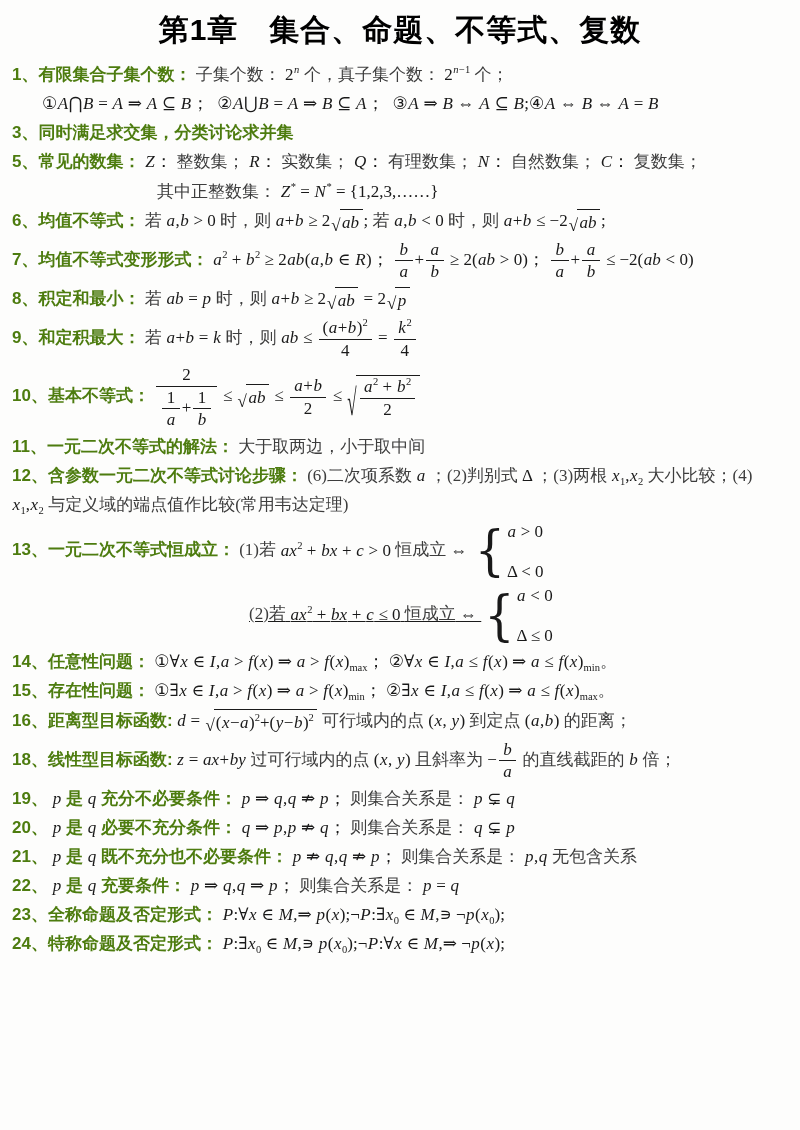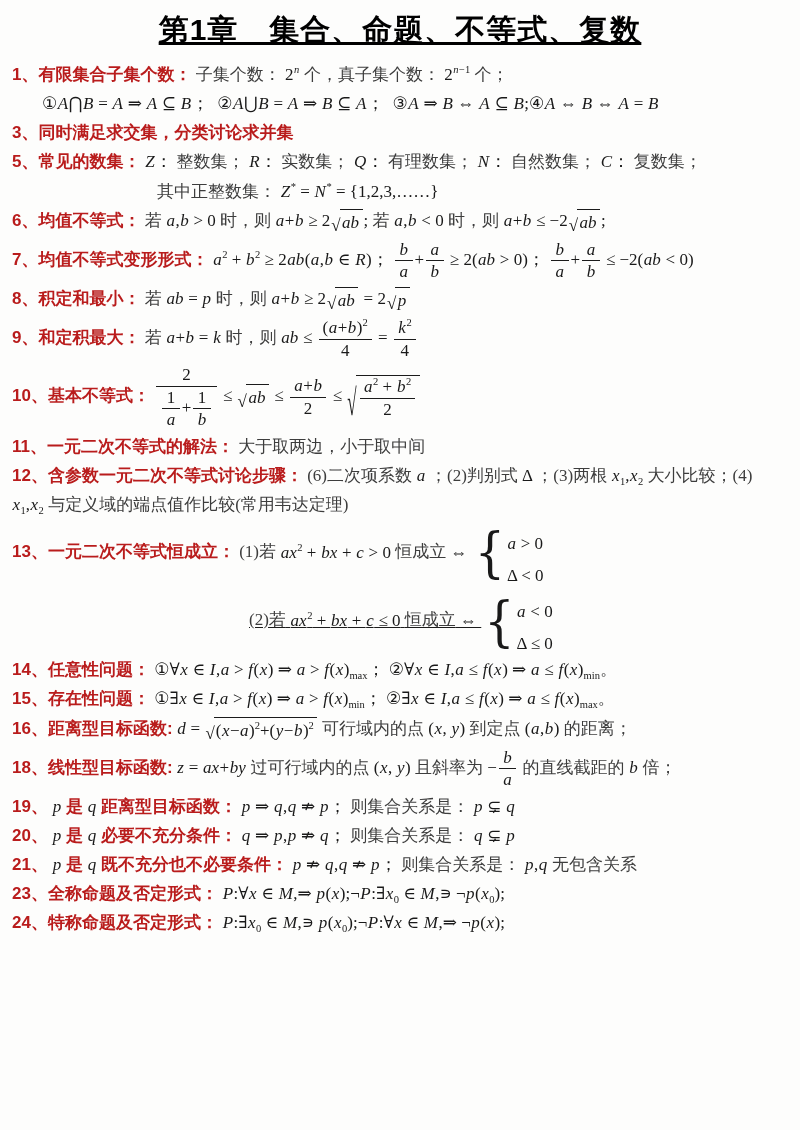--- a/index.html
+++ b/index.html
@@ -6,42 +6,42 @@
   .page{
     width:800px;min-height:1130px;box-sizing:border-box;
     background:#fdfdfc;color:#1b1b1b;
     padding:6px 12px 14px 12px;
     font-family:"Liberation Serif","DejaVu Serif","DejaVu Sans",serif;
     overflow:hidden;
   }
   .title{
     font-family:"Liberation Sans","DejaVu Sans",sans-serif;
     font-weight:700;font-size:30px;text-align:center;
-    letter-spacing:1px;margin:4px 0 12px 0;color:#000;text-decoration:underline;
+    letter-spacing:1px;margin:4px 0 12px 0;color:#000;
   }
   .row{font-size:17px;line-height:1.42;margin:5px 0;}
-  .h{font-family:"Liberation Sans","DejaVu Sans",sans-serif;font-weight:700;color:#b91c1c;}
+  .h{font-family:"Liberation Sans","DejaVu Sans",sans-serif;font-weight:700;color:#4d7c0f;}
   .t{font-family:"Liberation Serif","DejaVu Serif",serif;color:#3d3d3d;text-align:center;}
   .m{font-family:"Liberation Serif","DejaVu Serif","DejaVu Sans",serif;color:#191919;}
   .m i{font-style:italic;padding:0 0.5px;}
   sup,sub{font-size:0.62em;line-height:0;}
   
   .fr{display:inline-block;vertical-align:middle;text-align:center;line-height:1.15;margin:0 2px;}
   .fn{display:block;border-bottom:1px solid #1b1b1b;padding:0 4px 1px 4px;}
   .fd{display:block;padding:1px 4px 0 4px;}
   
   .sq{display:inline-flex;align-items:flex-end;vertical-align:middle;white-space:nowrap;margin:0 1px;}
   .rt{display:inline-block;line-height:1.05;}
   .sq.tall .rt{transform:scaleY(2.2);transform-origin:55% 82%;}
   .sr{border-top:1.4px solid #1b1b1b;padding:1px 3px 0 2px;display:inline-block;margin-left:-1px;}
   
   .cs{display:inline-flex;align-items:center;vertical-align:middle;margin-left:3px;}
   .cb{font-family:"DejaVu Serif",serif;font-size:2.8em;font-weight:300;line-height:0.85;
       transform:scaleY(1.12);margin-right:2px;}
-  .cc{display:inline-flex;flex-direction:column;row-gap:12px;text-align:left;line-height:1.15;margin-top:12px;}
+  .cc{display:inline-flex;flex-direction:column;row-gap:20px;text-align:left;line-height:1.15;}
 </style>
 </head>
 <body>
 
 <div class="page">
   <div class="title">第1章　集合、命题、不等式、复数</div>
   <div>
       <div class="row"><span class="h">1、有限集合子集个数：</span> <span class="t">子集个数：</span> <span class="m">2<sup><i>n</i></sup></span> <span class="t">个，真子集个数：</span> <span class="m">2<sup><i>n</i>−1</sup></span> <span class="t">个；</span></div>
       <div class="row" style="padding-left: 30px;"><span class="m">①<i>A</i>⋂<i>B</i> = <i>A</i> ⇒ <i>A</i> ⊆ <i>B</i>；&nbsp; ②<i>A</i>⋃<i>B</i> = <i>A</i> ⇒ <i>B</i> ⊆ <i>A</i>；&nbsp; ③<i>A</i> ⇒ <i>B</i> ⇔ <i>A</i> ⊆ <i>B</i>;④<i>A</i> ⇔ <i>B</i> ⇔ <i>A</i> = <i>B</i></span></div>
       <div class="row"><span class="h">3、同时满足求交集，分类讨论求并集</span></div>
@@ -87,19 +87,20 @@
               <span>Δ ≤ 0</span>
             </span>
           </span></span></div>
       <div class="row"><span class="h">14、任意性问题：</span> <span class="m">①∀<i>x</i> ∈ <i>I</i>,<i>a</i> &gt; <i>f</i>(<i>x</i>) ⇒ <i>a</i> &gt; <i>f</i>(<i>x</i>)<sub>max</sub>；</span> <span class="m">②∀<i>x</i> ∈ <i>I</i>,<i>a</i> ≤ <i>f</i>(<i>x</i>) ⇒ <i>a</i> ≤ <i>f</i>(<i>x</i>)<sub>min</sub>。</span></div>
       <div class="row"><span class="h">15、存在性问题：</span> <span class="m">①∃<i>x</i> ∈ <i>I</i>,<i>a</i> &gt; <i>f</i>(<i>x</i>) ⇒ <i>a</i> &gt; <i>f</i>(<i>x</i>)<sub>min</sub>；</span> <span class="m">②∃<i>x</i> ∈ <i>I</i>,<i>a</i> ≤ <i>f</i>(<i>x</i>) ⇒ <i>a</i> ≤ <i>f</i>(<i>x</i>)<sub>max</sub>。</span></div>
       <div class="row"><span class="h">16、距离型目标函数:</span> <span class="m"><i>d</i> = <span class="sq">
             <span class="rt">√</span>
             <span class="sr">(<i>x</i>−<i>a</i>)<sup>2</sup>+(<i>y</i>−<i>b</i>)<sup>2</sup></span>
           </span></span> <span class="t">可行域内的点</span> <span class="m">(<i>x</i>, <i>y</i>)</span> <span class="t">到定点</span> <span class="m">(<i>a</i>,<i>b</i>)</span> <span class="t">的距离；</span></div>
       <div class="row"><span class="h">18、线性型目标函数:</span> <span class="m"><i>z</i> = <i>ax</i>+<i>by</i></span> <span class="t">过可行域内的点</span> <span class="m">(<i>x</i>, <i>y</i>)</span> <span class="t">且斜率为</span> <span class="m">−<span class="fr"><span class="fn"><i>b</i></span><span class="fd"><i>a</i></span></span></span> <span class="t">的直线截距的</span> <span class="m"><i>b</i></span> <span class="t">倍；</span></div>
-      <div class="row"><span class="h">19、</span> <span class="m"><i>p</i></span> <span class="h">是</span> <span class="m"><i>q</i></span> <span class="h">距离型目标函数：</span> <span class="m"><i>p</i> ⇒ <i>q</i>,<i>q</i> ⇏ <i>p</i>；</span> <span class="t">则集合关系是：</span> <span class="m"><i>p</i> ⊊ <i>q</i></span></div>
+      <div class="row"><span class="h">19、</span> <span class="m"><i>p</i></span> <span class="h">是</span> <span class="m"><i>q</i></span> <span class="h">充分不必要条件：</span> <span class="m"><i>p</i> ⇒ <i>q</i>,<i>q</i> ⇏ <i>p</i>；</span> <span class="t">则集合关系是：</span> <span class="m"><i>p</i> ⊊ <i>q</i></span></div>
       <div class="row"><span class="h">20、</span> <span class="m"><i>p</i></span> <span class="h">是</span> <span class="m"><i>q</i></span> <span class="h">必要不充分条件：</span> <span class="m"><i>q</i> ⇒ <i>p</i>,<i>p</i> ⇏ <i>q</i>；</span> <span class="t">则集合关系是：</span> <span class="m"><i>q</i> ⊊ <i>p</i></span></div>
       <div class="row"><span class="h">21、</span> <span class="m"><i>p</i></span> <span class="h">是</span> <span class="m"><i>q</i></span> <span class="h">既不充分也不必要条件：</span> <span class="m"><i>p</i> ⇏ <i>q</i>,<i>q</i> ⇏ <i>p</i>；</span> <span class="t">则集合关系是：</span> <span class="m"><i>p</i>,<i>q</i></span> <span class="t">无包含关系</span></div>
+      <div class="row"><span class="h">22、</span> <span class="m"><i>p</i></span> <span class="h">是</span> <span class="m"><i>q</i></span> <span class="h">充要条件：</span> <span class="m"><i>p</i> ⇒ <i>q</i>,<i>q</i> ⇒ <i>p</i>；</span> <span class="t">则集合关系是：</span> <span class="m"><i>p</i> = <i>q</i></span></div>
       <div class="row"><span class="h">23、全称命题及否定形式：</span> <span class="m"><i>P</i>:∀<i>x</i> ∈ <i>M</i>,⇒ <i>p</i>(<i>x</i>);¬<i>P</i>:∃<i>x</i><sub>0</sub> ∈ <i>M</i>,∍ ¬<i>p</i>(<i>x</i><sub>0</sub>);</span></div>
       <div class="row"><span class="h">24、特称命题及否定形式：</span> <span class="m"><i>P</i>:∃<i>x</i><sub>0</sub> ∈ <i>M</i>,∍ <i>p</i>(<i>x</i><sub>0</sub>);¬<i>P</i>:∀<i>x</i> ∈ <i>M</i>,⇒ ¬<i>p</i>(<i>x</i>);</span></div>
     </div>
 </div>
 
 </body></html>

